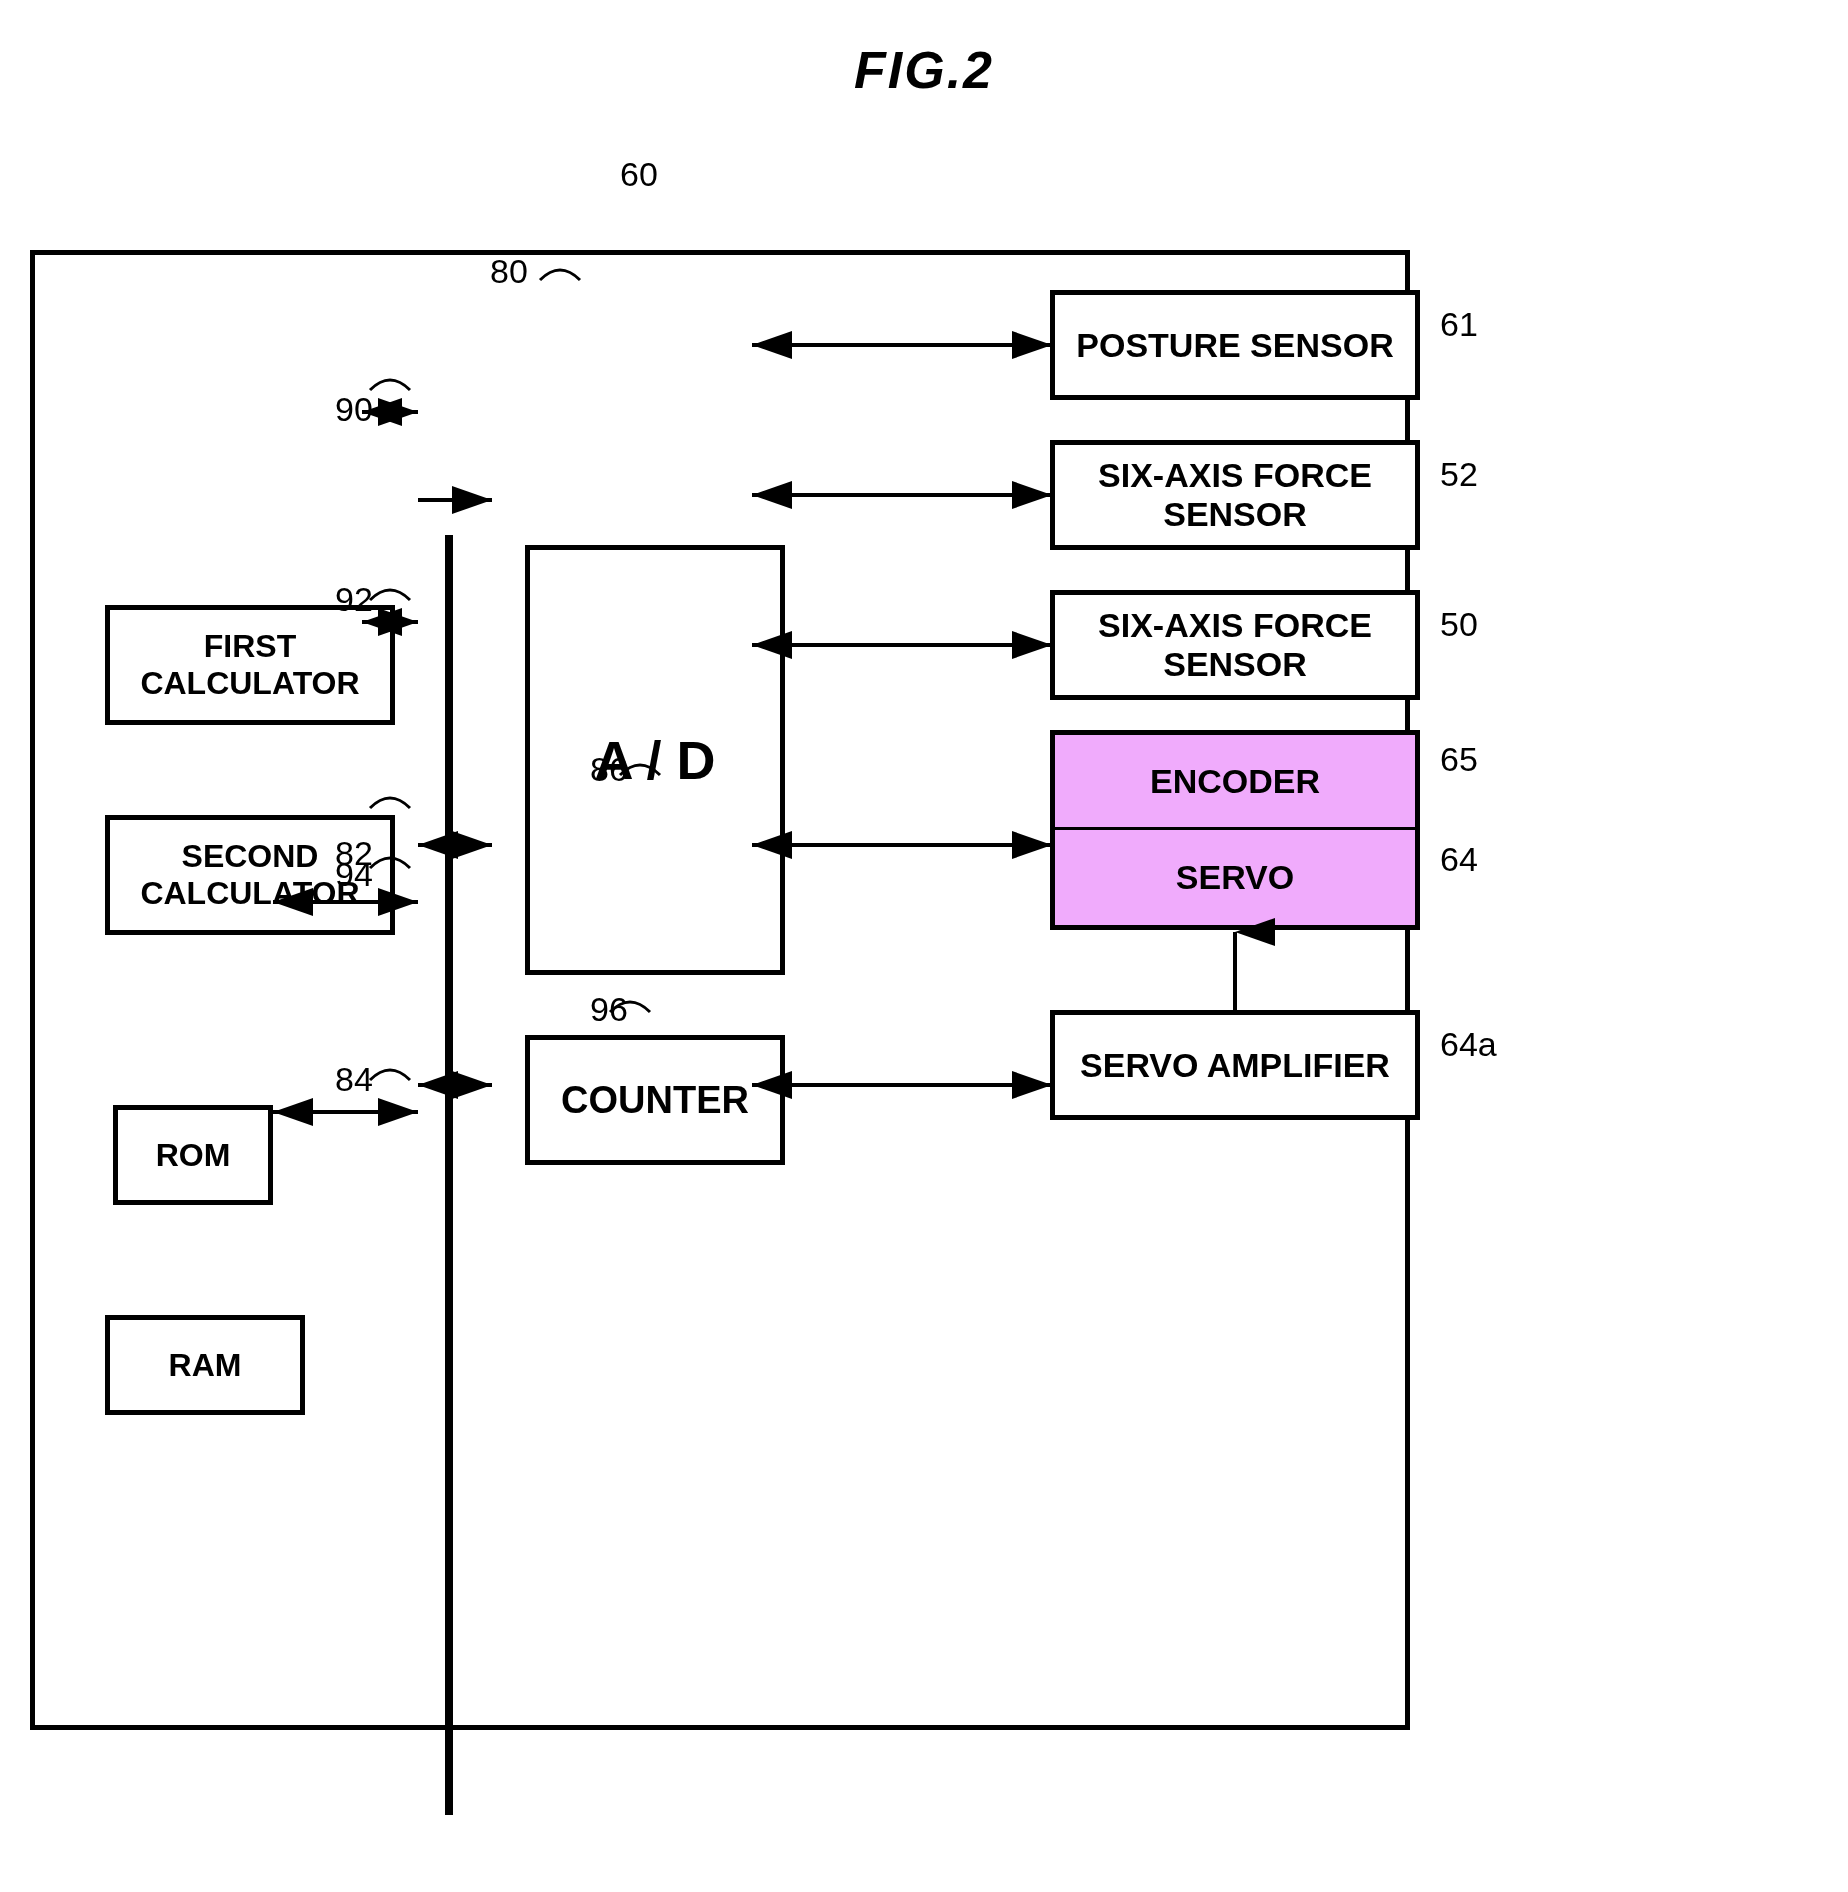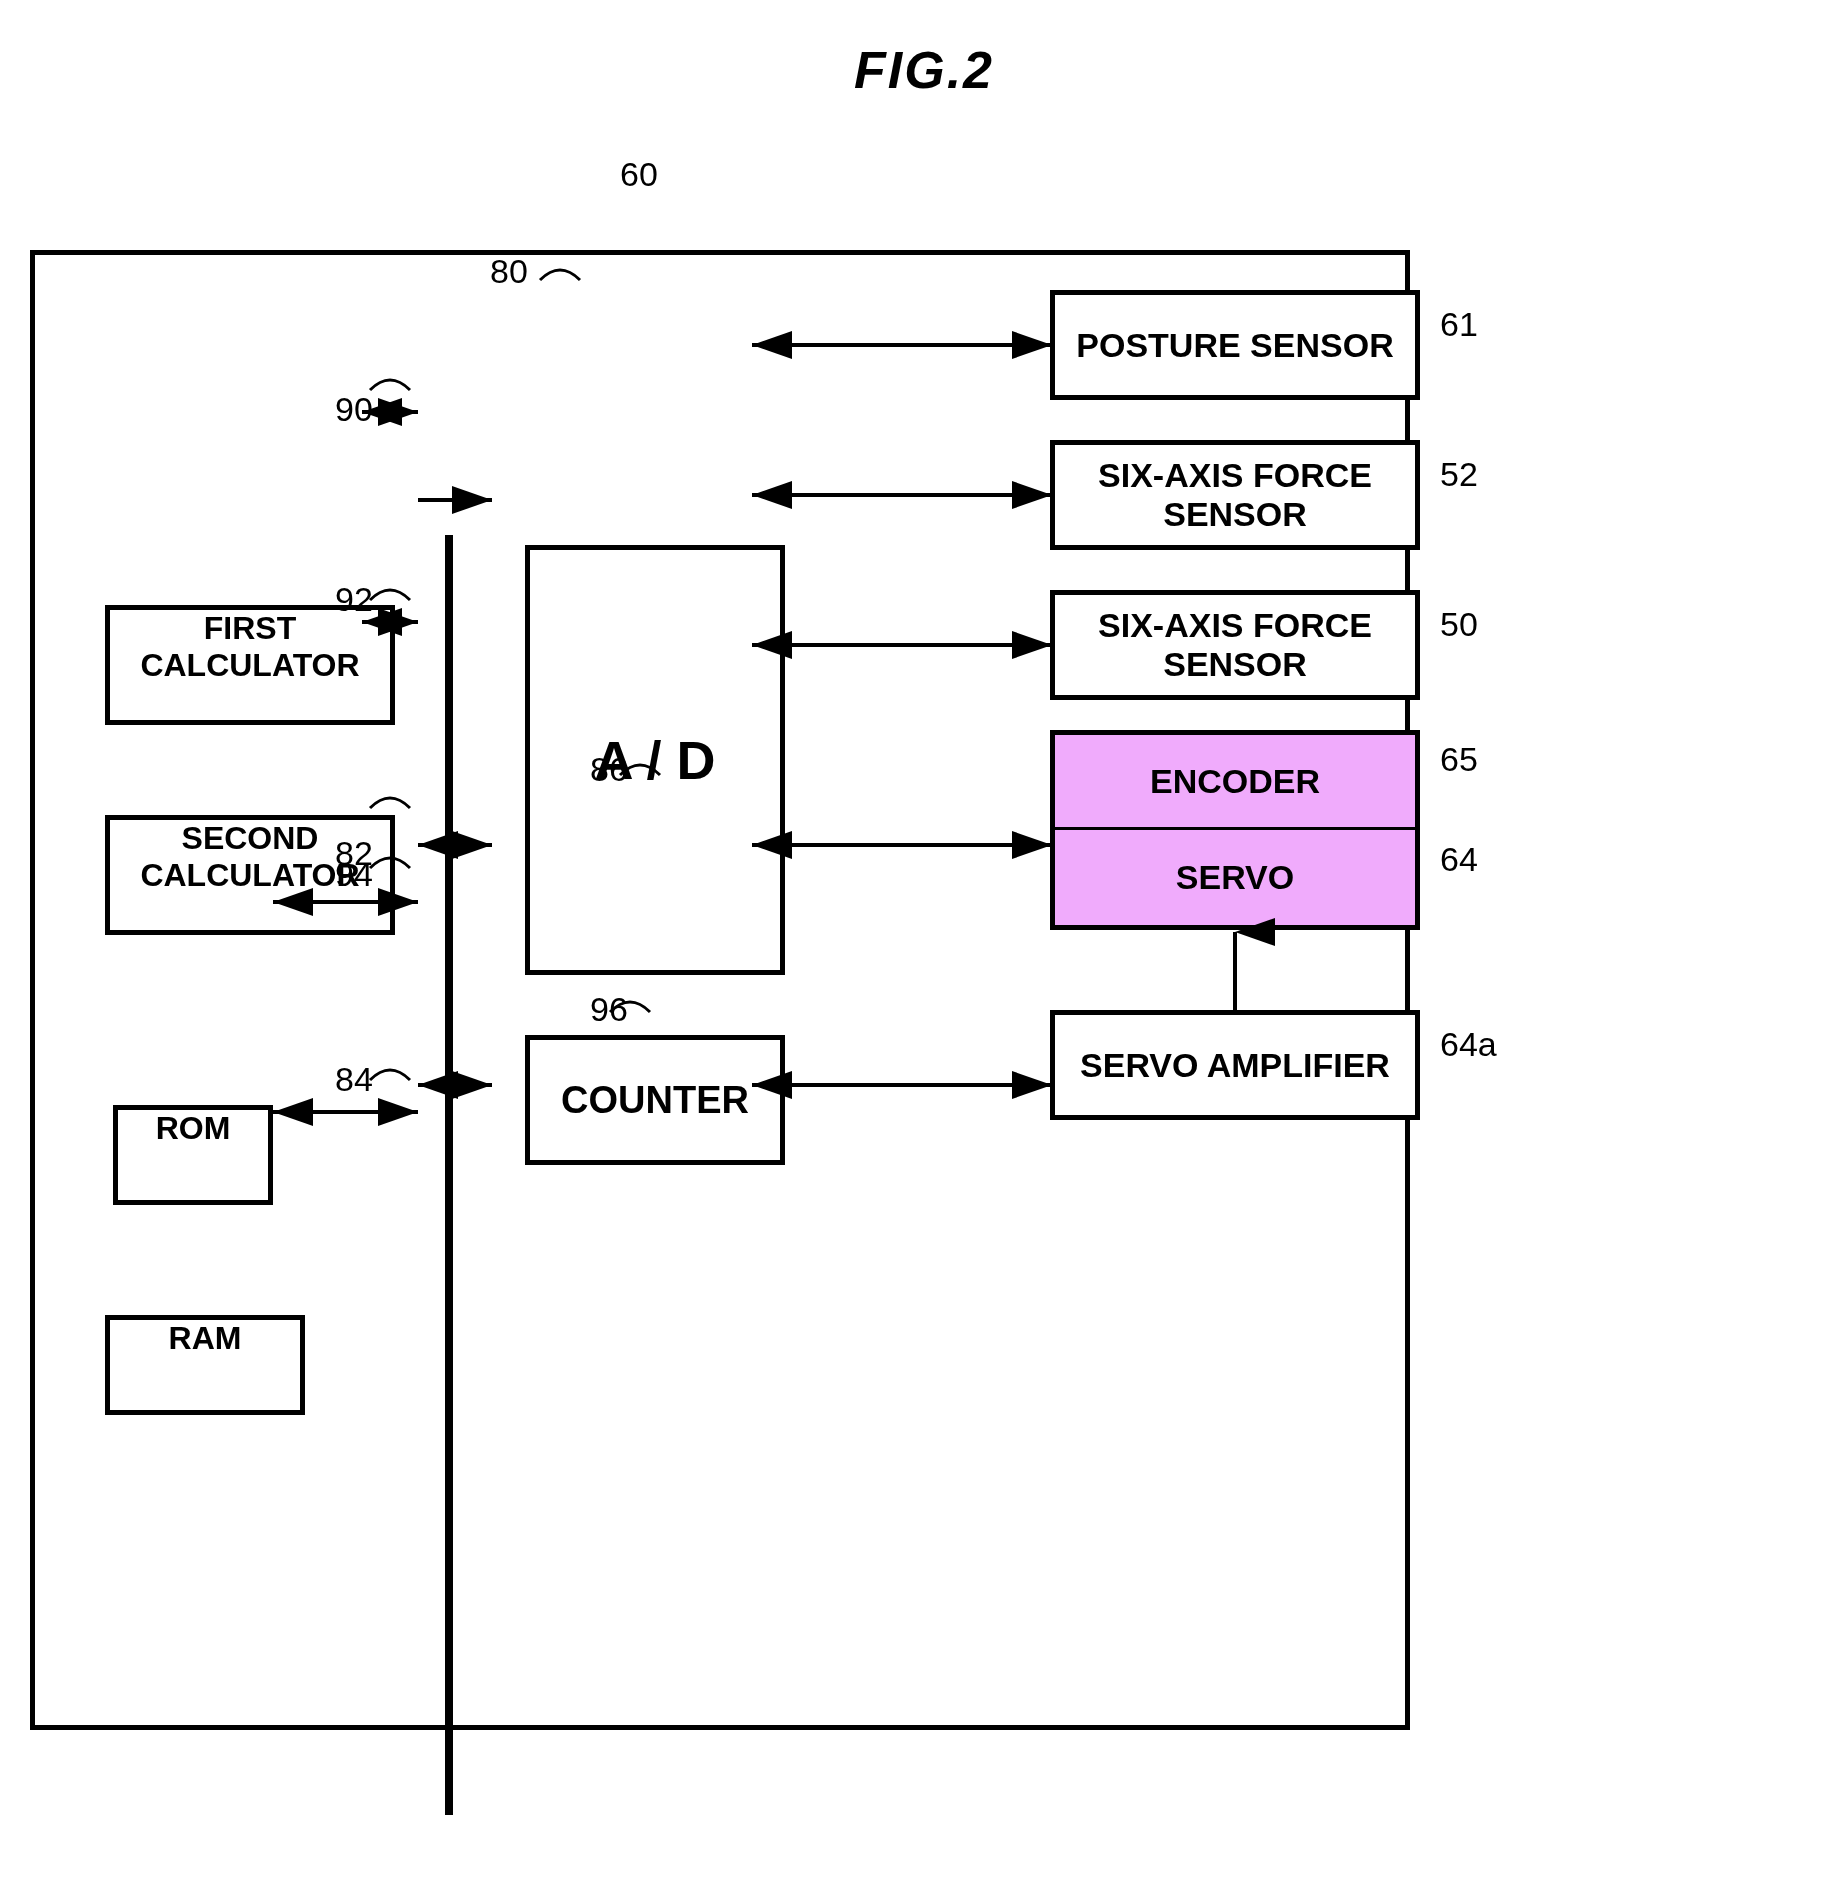--- a/index.html
+++ b/index.html
@@ -113,20 +113,21 @@
       font-size: 54px;
       font-weight: bold;
     }
 
     
     .left-box {
       position: absolute;
       border: 5px solid #000;
       background: #fff;
       display: flex;
+      align-items: center;
       justify-content: center;
     }
     .left-box-label {
       font-size: 32px;
       font-weight: bold;
       text-align: center;
     }
 
     .first-calc-box {
       top: 350px;

